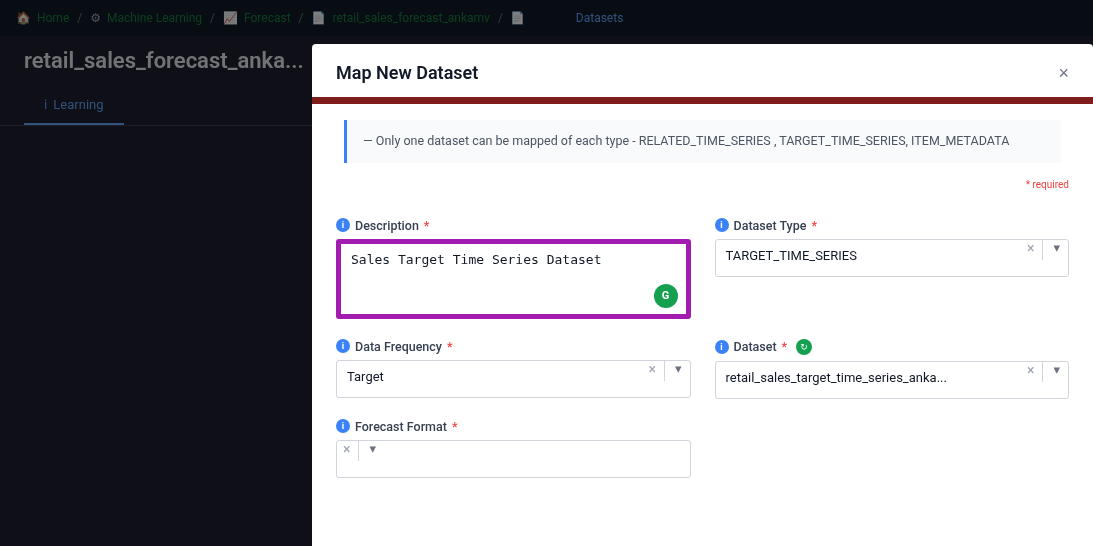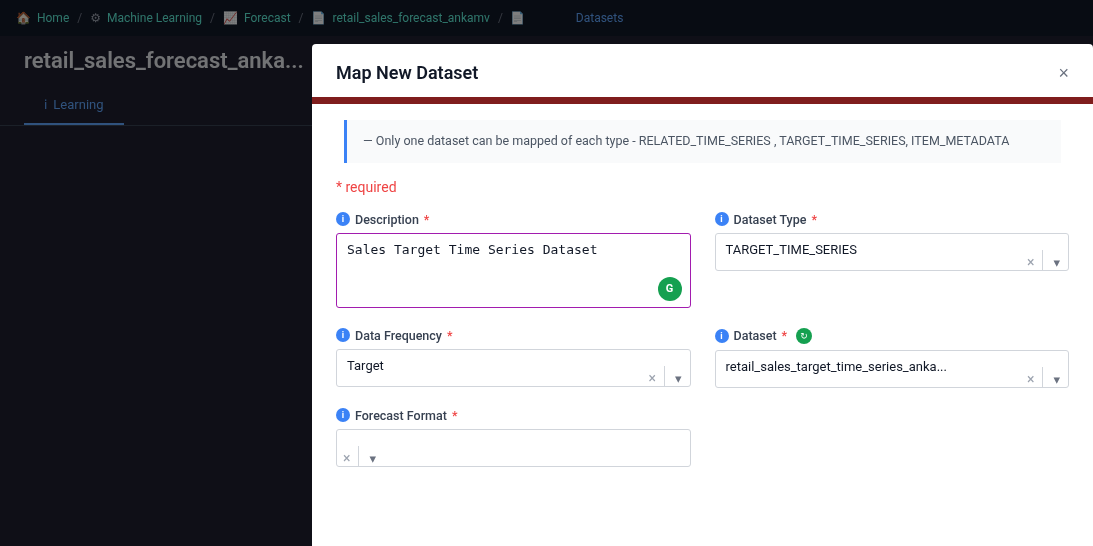--- a/index.html
+++ b/index.html
@@ -25,21 +25,21 @@
       background: #111827;
       height: 36px;
       display: flex;
       align-items: center;
       padding: 0 16px;
       gap: 6px;
       font-size: 12px;
       color: #9ca3af;
     }
     .top-nav span { color: #9ca3af; }
-    .top-nav a { color: #5eead4; text-decoration: none; }
+    .top-nav a { color: #15803d; text-decoration: none; }
     .top-nav .sep { color: #6b7280; margin: 0 2px; }
     .top-nav .current { color: #60a5fa; padding-left: 44px; }
 
     
     .page-title-bar {
       background: #1e1e2e;
       padding: 12px 24px;
       color: #e5e7eb;
       font-size: 22px;
       font-weight: 600;
@@ -135,24 +135,24 @@
       padding: 12px 16px;
       margin: 16px 8px;
       background: #f9fafb;
       color: #4b5563;
       font-size: 12.5px;
       line-height: 1.5;
     }
 
     
     .required-note {
-      text-align: left;
+      text-align: right;
       color: #ef4444;
-      font-size: 14px;
-      margin-bottom: 17px;
+      font-size: 10px;
+      margin-bottom: 28px;
     }
 
     
     .form-grid {
       display: grid;
       grid-template-columns: 1fr 1fr;
       gap: 20px 24px;
     }
 
     .form-group { display: flex; flex-direction: column; gap: 6px; }
@@ -174,21 +174,21 @@
       font-size: 9px;
       display: inline-flex;
       align-items: center;
       justify-content: center;
       font-weight: bold;
     }
 
     
     .field-wrapper {
       display: flex;
-      align-items: flex-end;
+      align-items: flex-start;
       border: 1px solid #d1d5db;
       border-radius: 3px;
       background: #fff;
       min-height: 38px;
       position: relative;
     }
 
     .field-value {
       flex: 1;
       padding: 8px 10px;
@@ -259,21 +259,21 @@
       align-items: center;
       justify-content: center;
       color: white;
       font-size: 9px;
       margin-left: 4px;
     }
 
     .description-field-wrapper {
       display: flex;
       flex-direction: column;
-      border: 1px solid #a21caf;
+      border: 5px solid #a21caf;
       border-radius: 3px;
       background: #fff;
       min-height: 75px;
       position: relative;
     }
   </style>
 </head>
 <body>
 
 <div class="bg-page">

